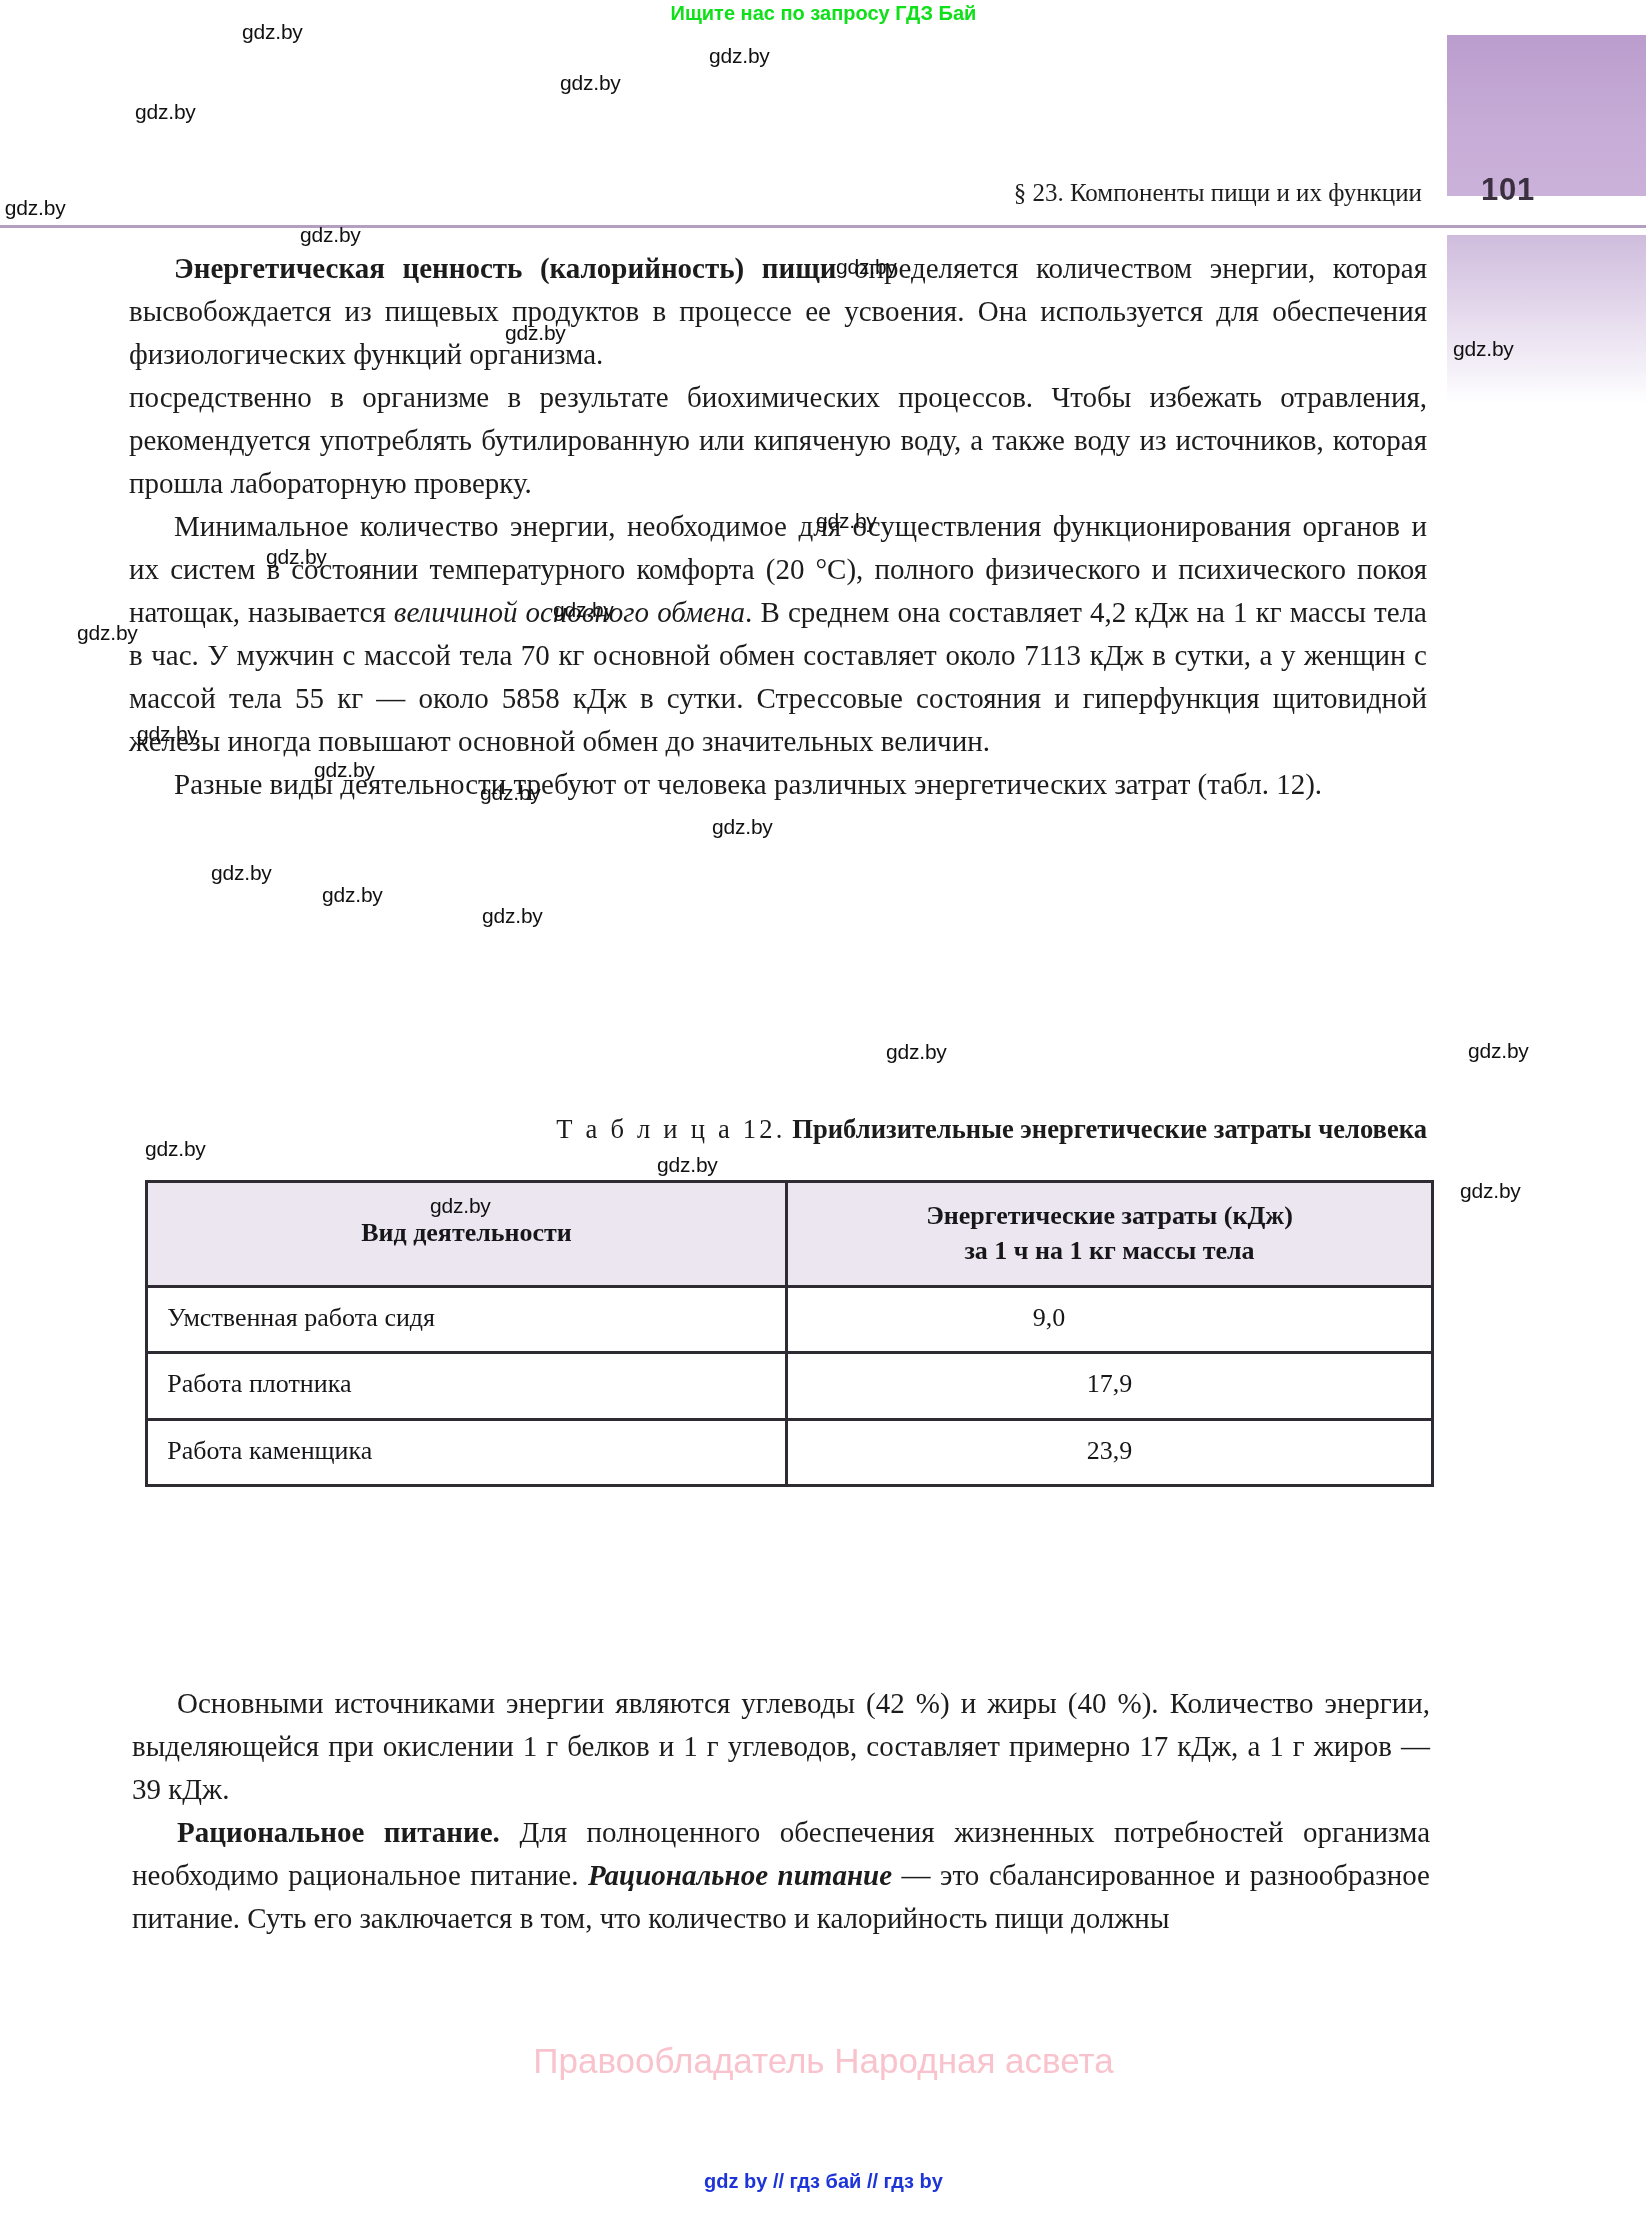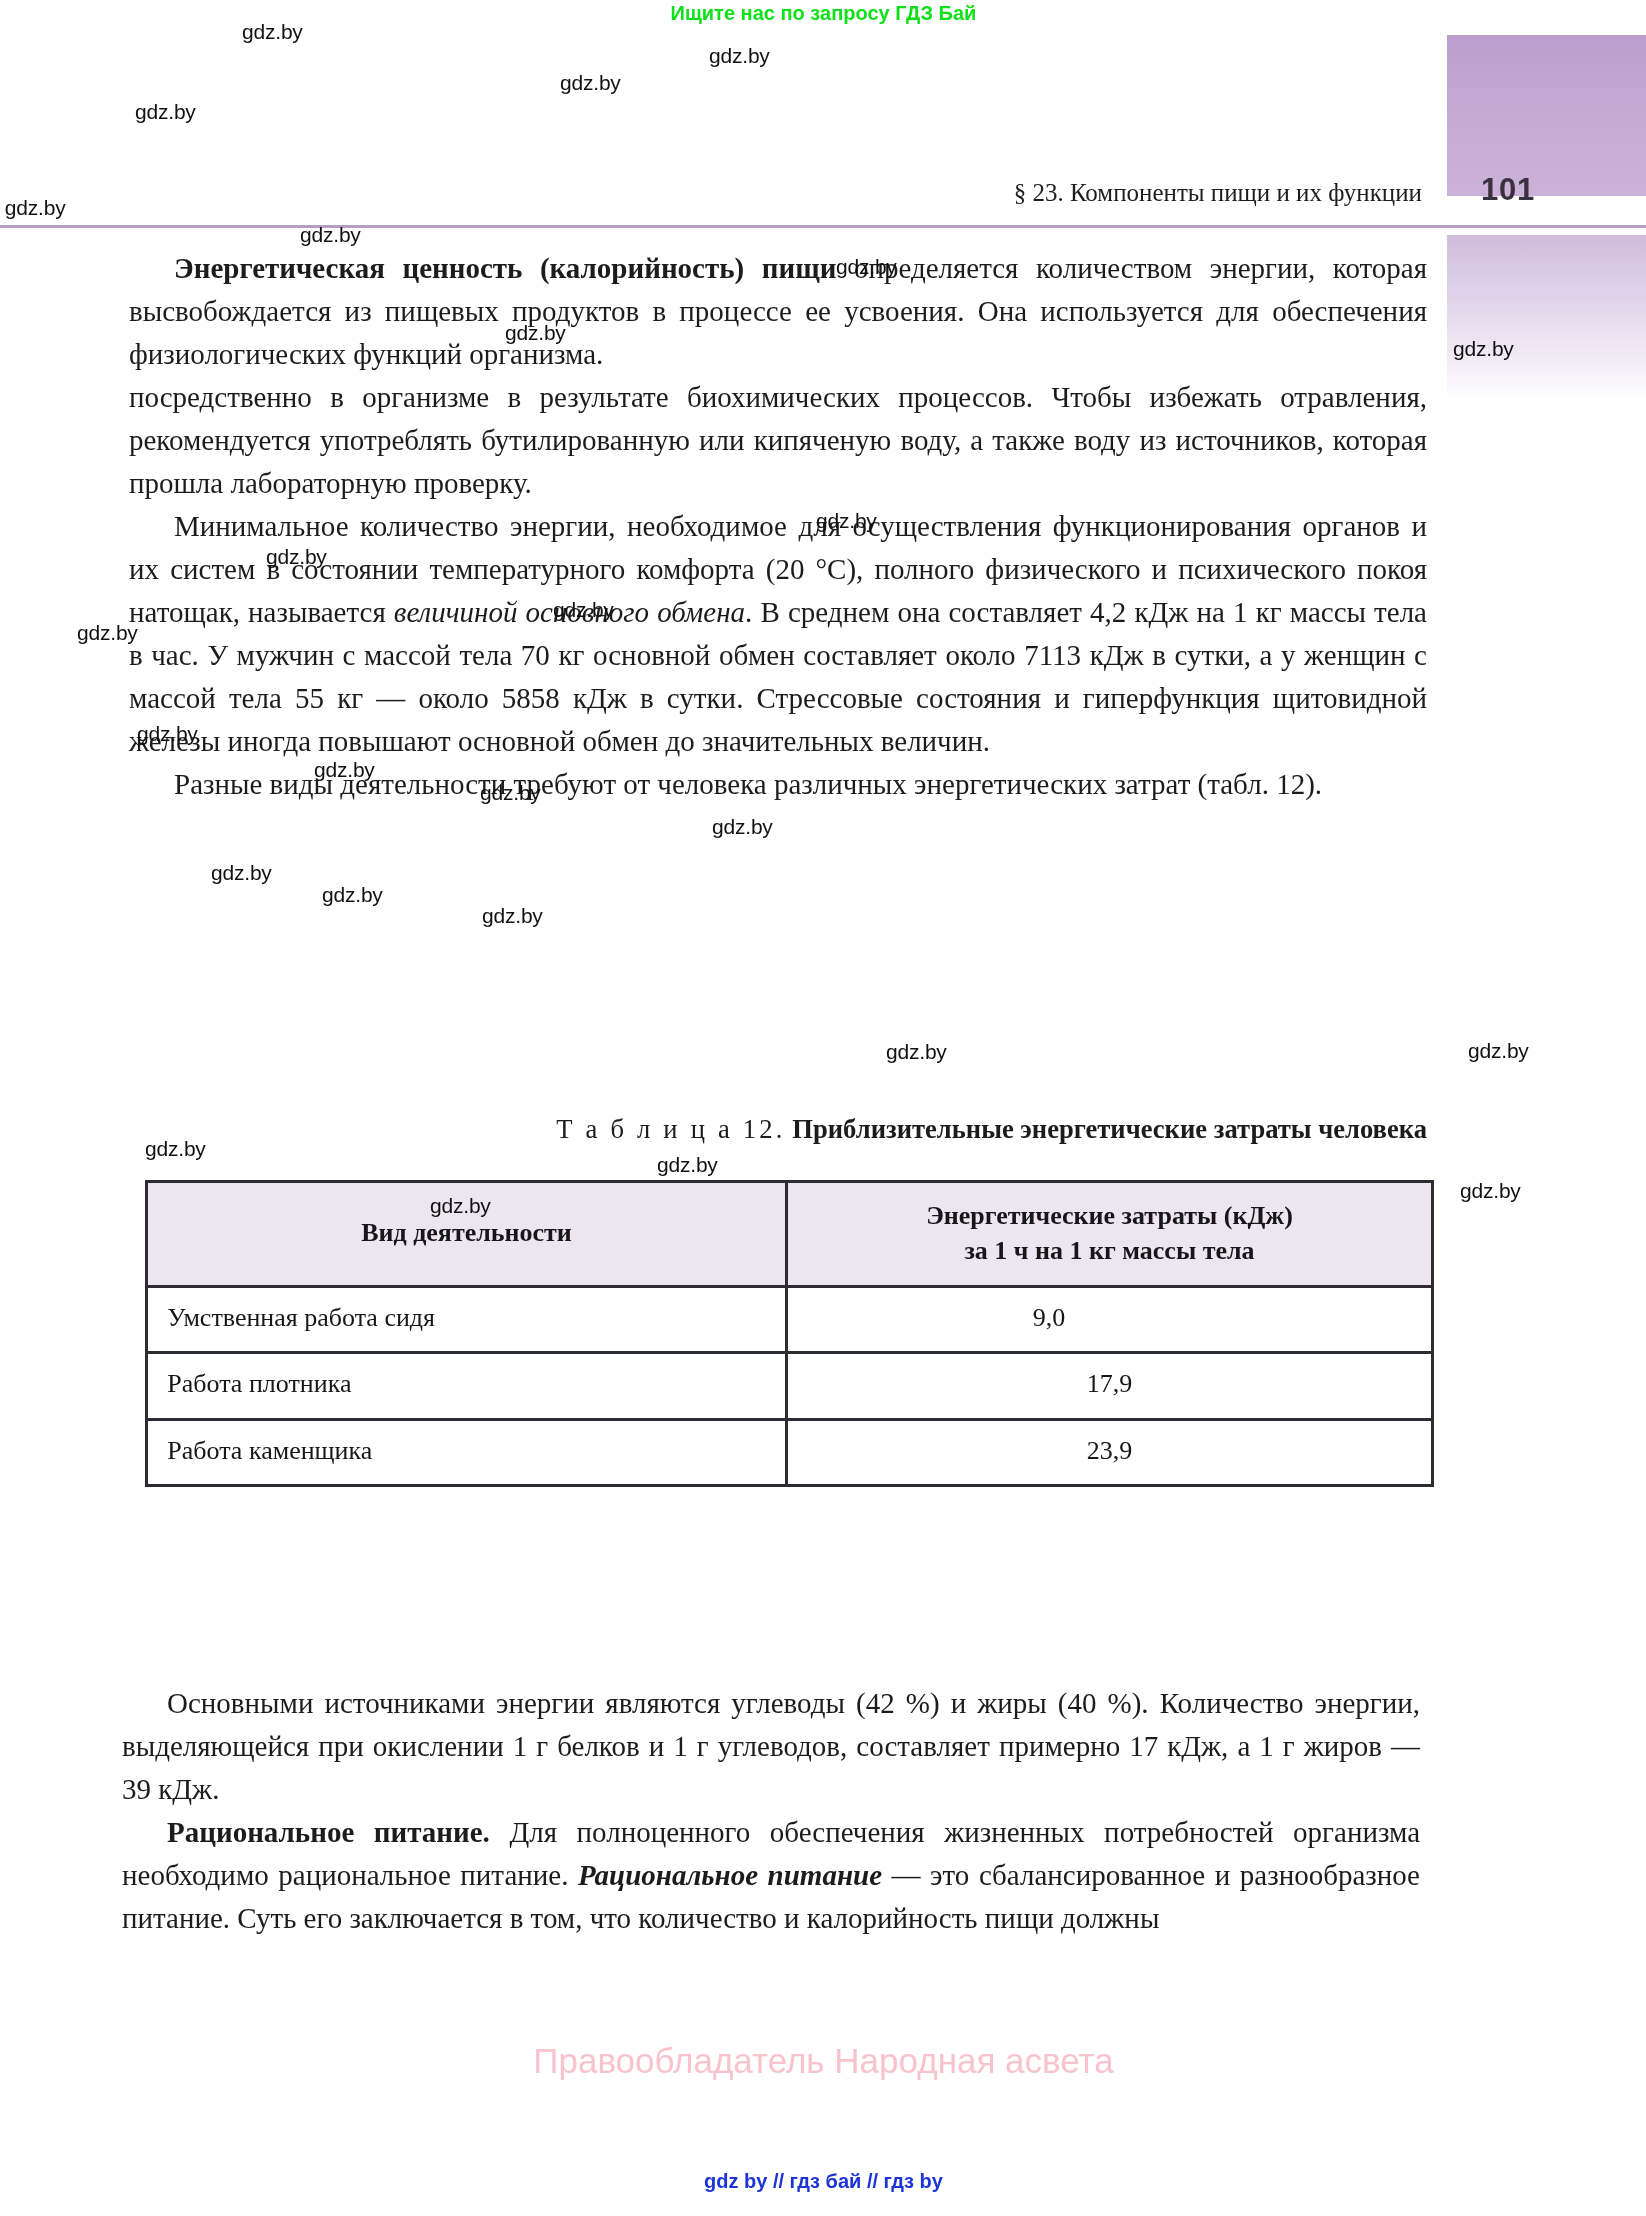--- a/index.html
+++ b/index.html
@@ -161,21 +161,21 @@
     text-align: center;
     line-height: 44px;
     padding: 8px 0 11.3px 0;
   }
   table.et td.val.multi { padding-right: 121px; }
   table.et td.left.multi { padding-top: 11.3px; }
   .sub { display: inline-block; padding-left: 35px; }
 
   .col2 {
     position: absolute;
-    left: 122px;
+    left: 132px;
     top: 1682px;
     width: 1298px;
   }
 
   
   .copyholder {
     position: absolute;
     left: 0;
     top: 2041px;
     width: 1647px;

